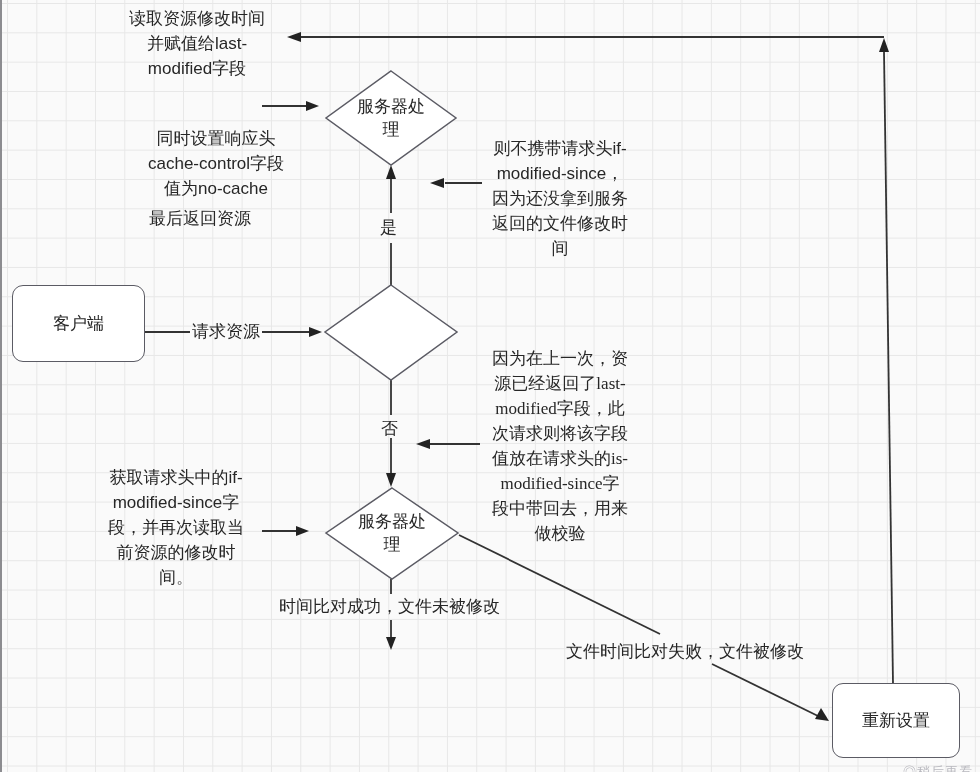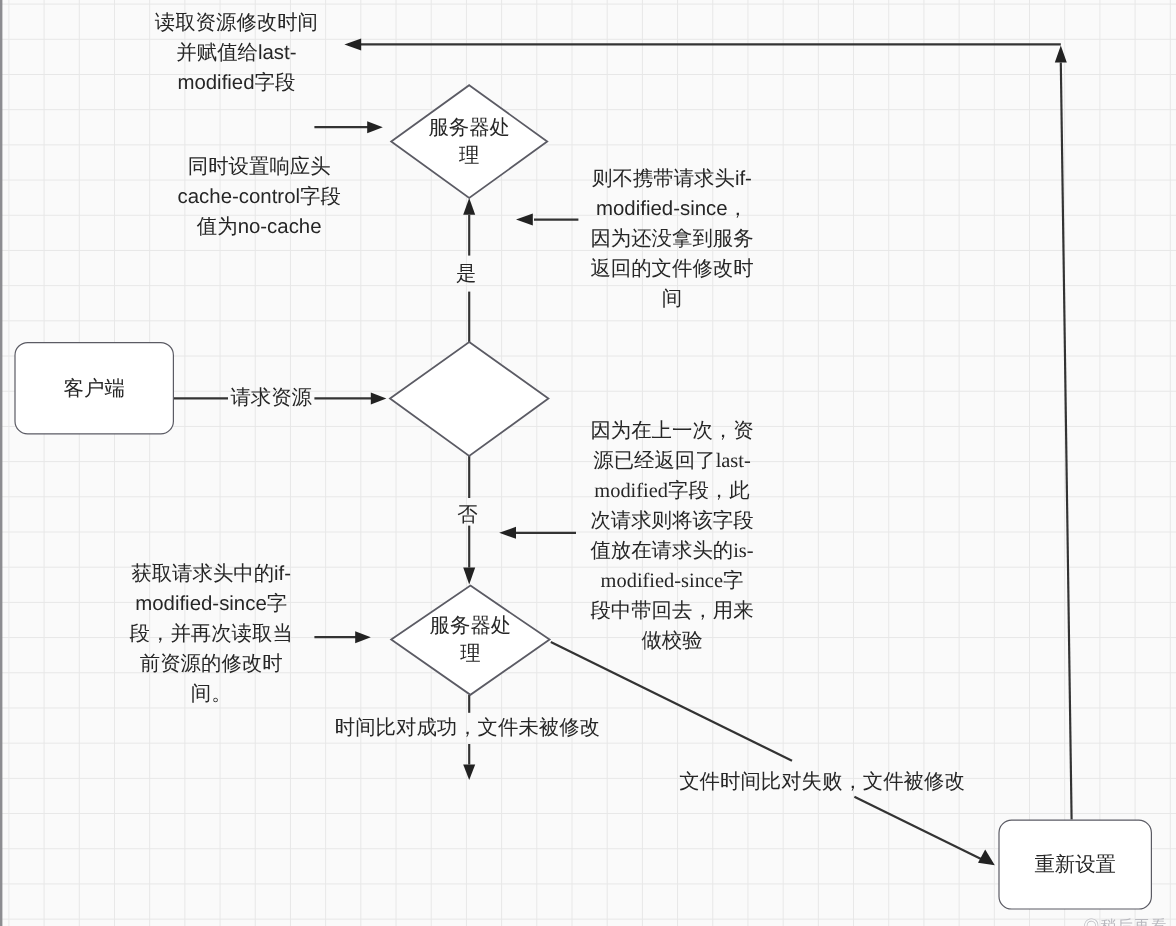--- a/index.html
+++ b/index.html
@@ -90,20 +90,21 @@
     <polygon class="shape" points="391,285 457,332 391,380 325,332"></polygon>
     <polygon class="shape" points="392,488 458,533 392,579 326,533"></polygon>
   </svg>
 
   <div class="note" style="left:103px;top:6px;width:188px;">读取资源修改时间
 并赋值给last-
 modified字段</div>
   <div class="note" style="left:121px;top:106px;width:190px;margin-top:20px;">同时设置响应头
 cache-control字段
 值为no-cache</div>
+  <div class="note" style="left:105px;top:206px;width:190px;">最后返回资源</div>
   <div class="note" style="left:475px;top:136px;width:170px;">则不携带请求头if-
 modified-since，
 因为还没拿到服务
 返回的文件修改时
 间</div>
   <div class="note" style="left:475px;top:346px;width:170px;font-family:Liberation Serif, serif;">因为在上一次，资
 源已经返回了last-
 modified字段，此
 次请求则将该字段
 值放在请求头的is-

